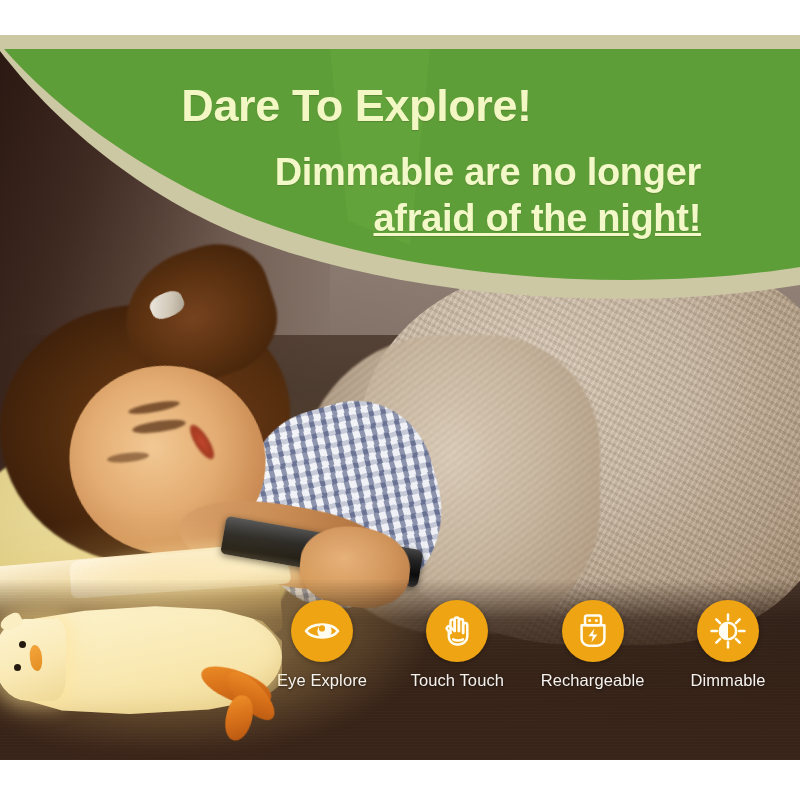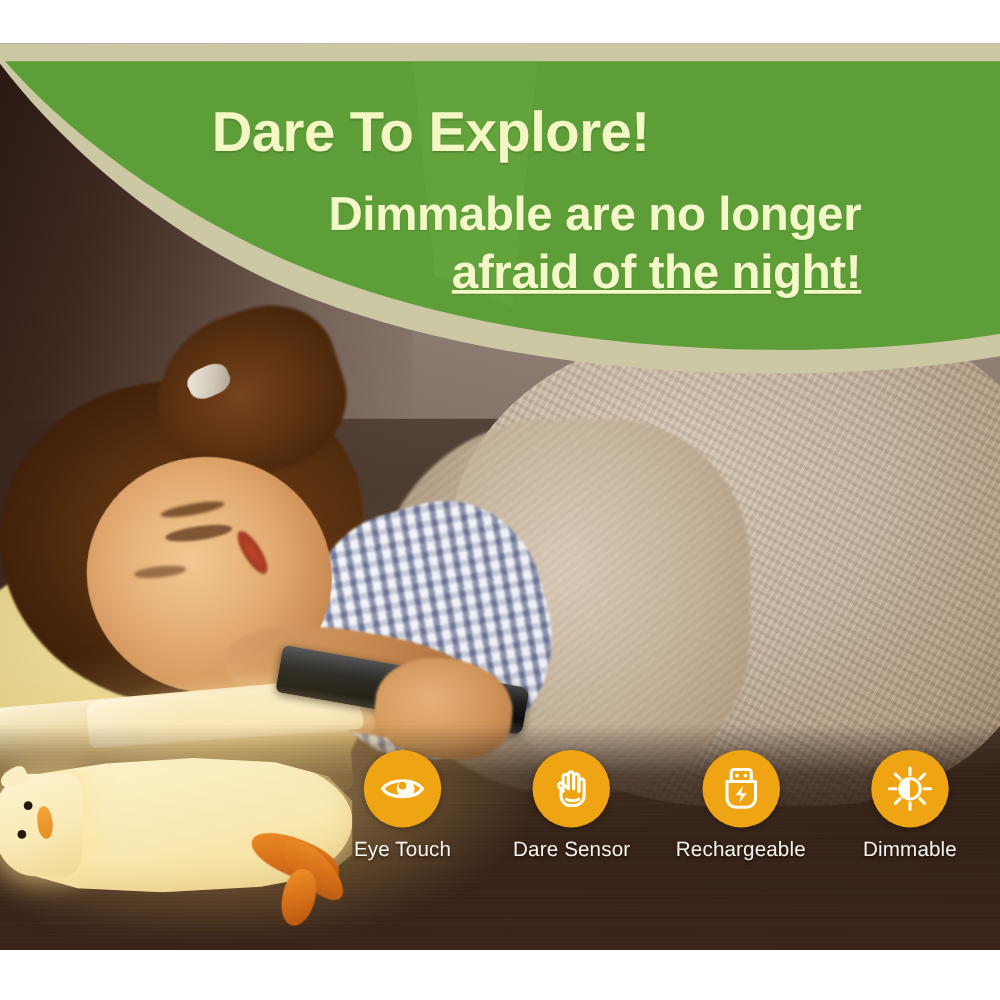--- a/index.html
+++ b/index.html
@@ -245,21 +245,21 @@
   
   #banner {
     position: absolute;
     left: 0; top: 0; width: 800px; height: 300px;
     pointer-events: none;
   }
   #banner svg { display: block; }
 
   .banner-text {
     position: absolute;
-    left: 0; top: 0; width: 731px; height: 260px;
+    left: 12px; top: 0; width: 731px; height: 260px;
     text-align: right;
     padding: 0;
   }
   #headline {
     position: absolute;
     left: 0; right: 42px; top: 48px;
     text-align: center;
     color: #f2f7c4;
     font-family: "Liberation Sans", sans-serif;
     font-weight: bold;
@@ -435,37 +435,37 @@
     <div id="features">
 
       <div class="feature">
         <div class="feature-circle">
           <svg width="38" height="38" viewBox="0 0 38 38" xmlns="http://www.w3.org/2000/svg">
             <path d="M3 19 C9 10.5, 29 10.5, 35 19 C29 27.5, 9 27.5, 3 19 Z" fill="none" stroke="#fffdf2" stroke-width="2.6" stroke-linejoin="round"></path>
             <circle cx="21.5" cy="19" r="7.2" fill="#fffdf2"></circle>
             <circle cx="19" cy="16.4" r="3.1" fill="#efa413"></circle>
           </svg>
         </div>
-        <div class="feature-label">Eye Touch</div>
+        <div class="feature-label">Eye Explore</div>
       </div>
 
       <div class="feature">
         <div class="feature-circle">
           <svg width="38" height="38" viewBox="0 0 38 38" xmlns="http://www.w3.org/2000/svg">
             <g fill="none" stroke="#fffdf2" stroke-width="2.5" stroke-linecap="round" stroke-linejoin="round">
               <path d="M12.5 21 V9.5 a2.1 2.1 0 0 1 4.2 0 V19"></path>
               <path d="M16.7 19 V7.6 a2.1 2.1 0 0 1 4.2 0 V19"></path>
               <path d="M20.9 19 V9.2 a2.1 2.1 0 0 1 4.2 0 V21"></path>
               <path d="M25.1 21 V13.2 a2.1 2.1 0 0 1 4.2 0 V24.2 c0 4.6 -3.8 8.2 -8.6 8.2 h-2.1 c-4.3 0 -7.8 -3.3 -7.8 -7.6 V20"></path>
               <path d="M12.5 21 l-3.1 -3.1 a2.1 2.1 0 0 1 3 -3 L15.4 18"></path>
               <path d="M15.2 27.4 c2.6 1.6 7.1 1.6 9.8 0"></path>
             </g>
           </svg>
         </div>
-        <div class="feature-label">Dare Sensor</div>
+        <div class="feature-label">Touch Touch</div>
       </div>
 
       <div class="feature">
         <div class="feature-circle">
           <svg width="38" height="38" viewBox="0 0 38 38" xmlns="http://www.w3.org/2000/svg">
             <rect x="11" y="3.6" width="16" height="9.6" rx="2.2" fill="none" stroke="#fffdf2" stroke-width="2.5"></rect>
             <circle cx="15.6" cy="8.4" r="1.5" fill="#fffdf2"></circle>
             <circle cx="22.4" cy="8.4" r="1.5" fill="#fffdf2"></circle>
             <path d="M7.6 13.2 h22.8 v13.4 c0 4 -3.3 7.2 -7.4 7.2 h-8 c-4.1 0 -7.4 -3.2 -7.4 -7.2 Z" fill="none" stroke="#fffdf2" stroke-width="2.5" stroke-linejoin="round"></path>
             <path d="M20.4 16.6 l-6 7.6 h4.4 l-1.4 6.2 l6 -7.8 h-4.4 Z" fill="#fffdf2"></path>

